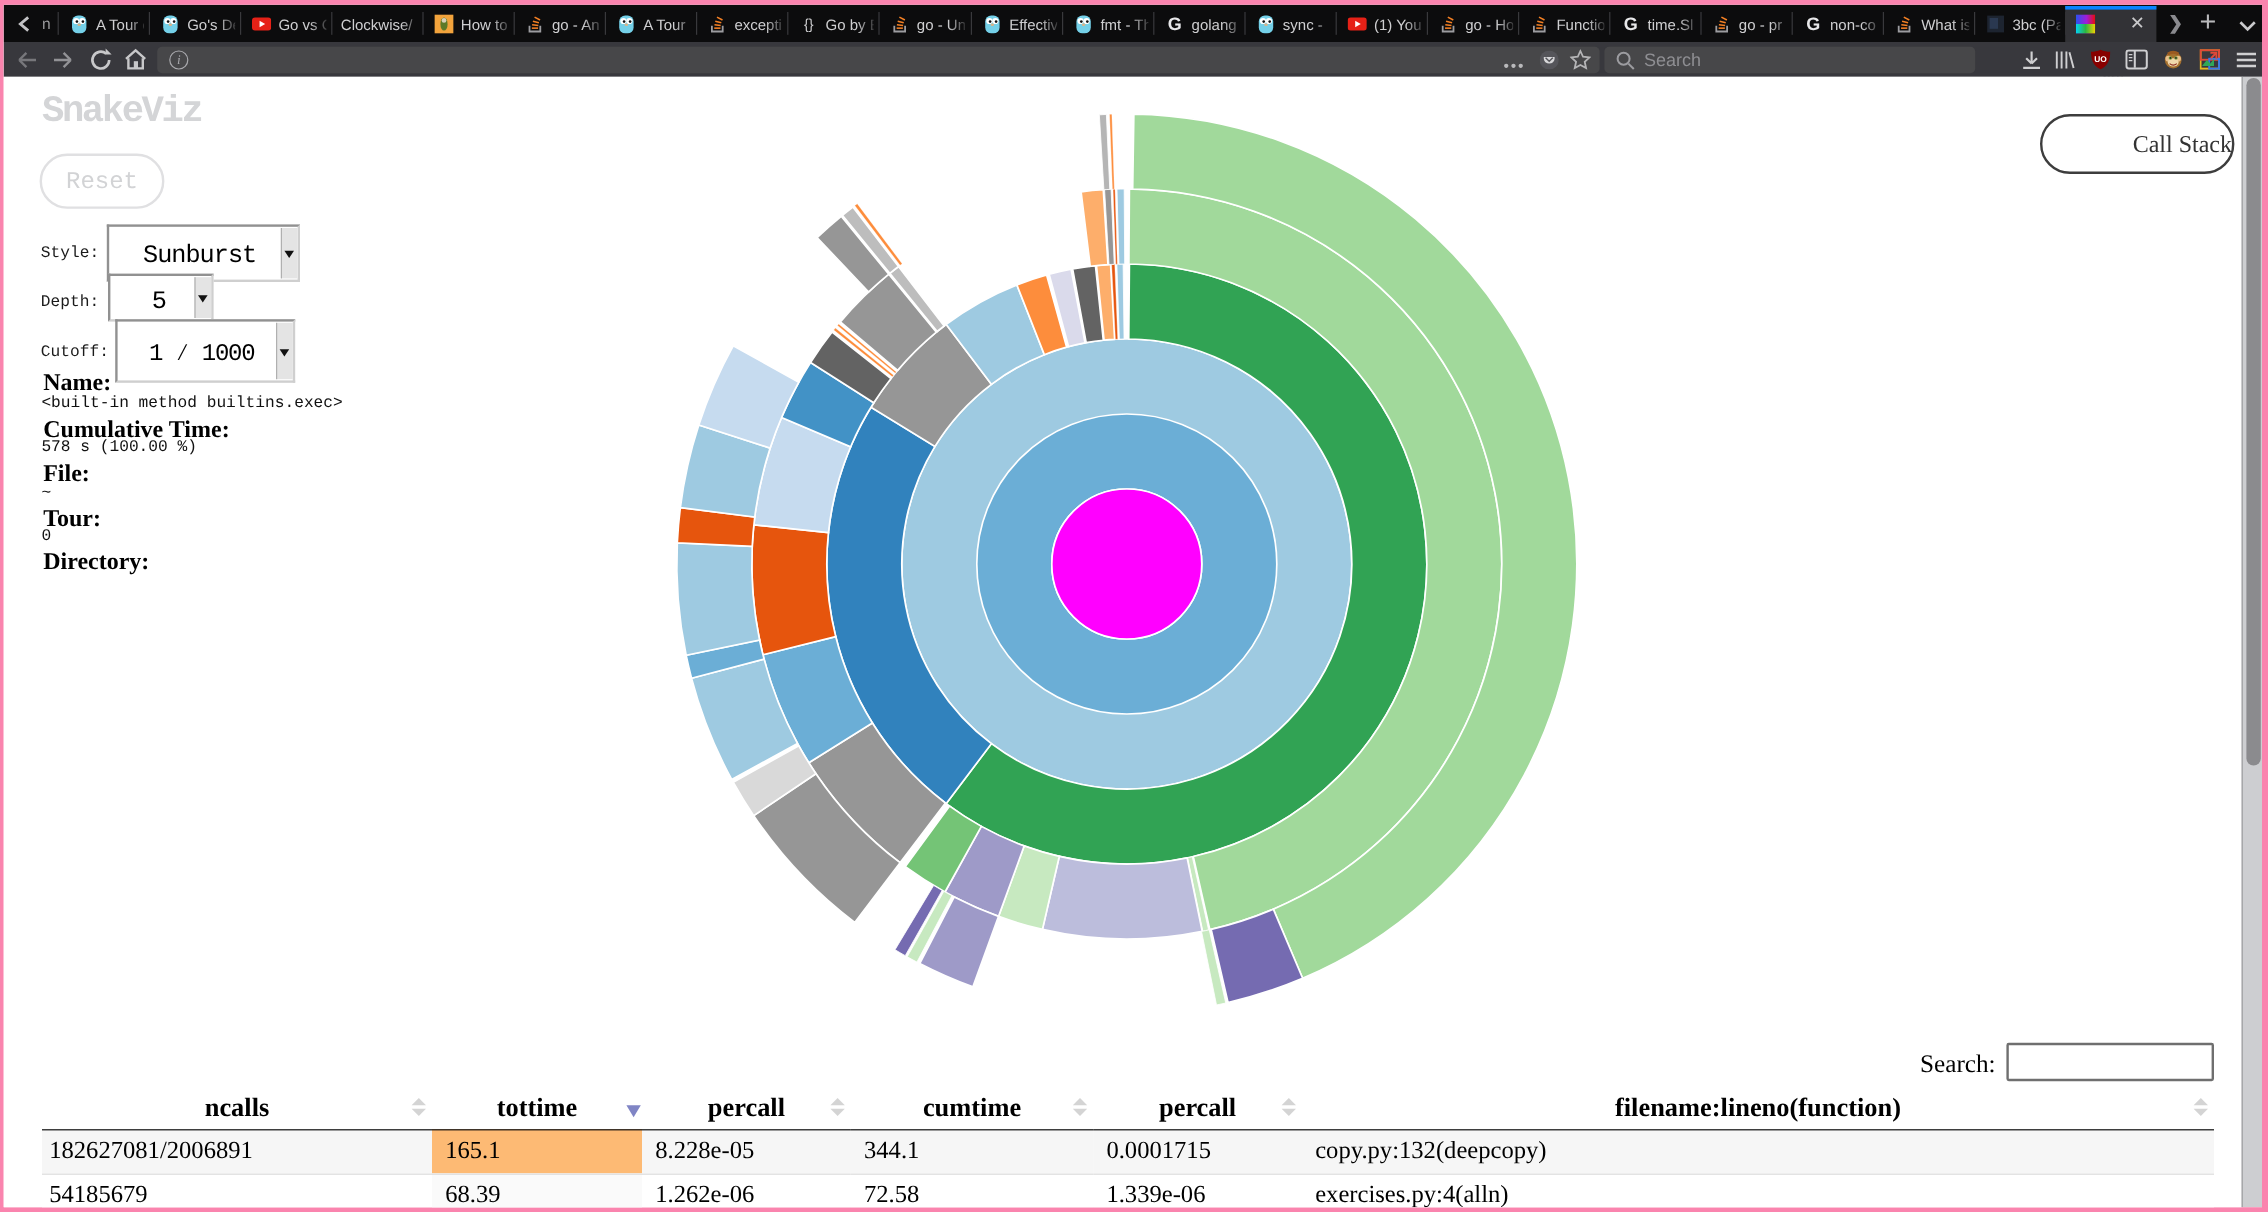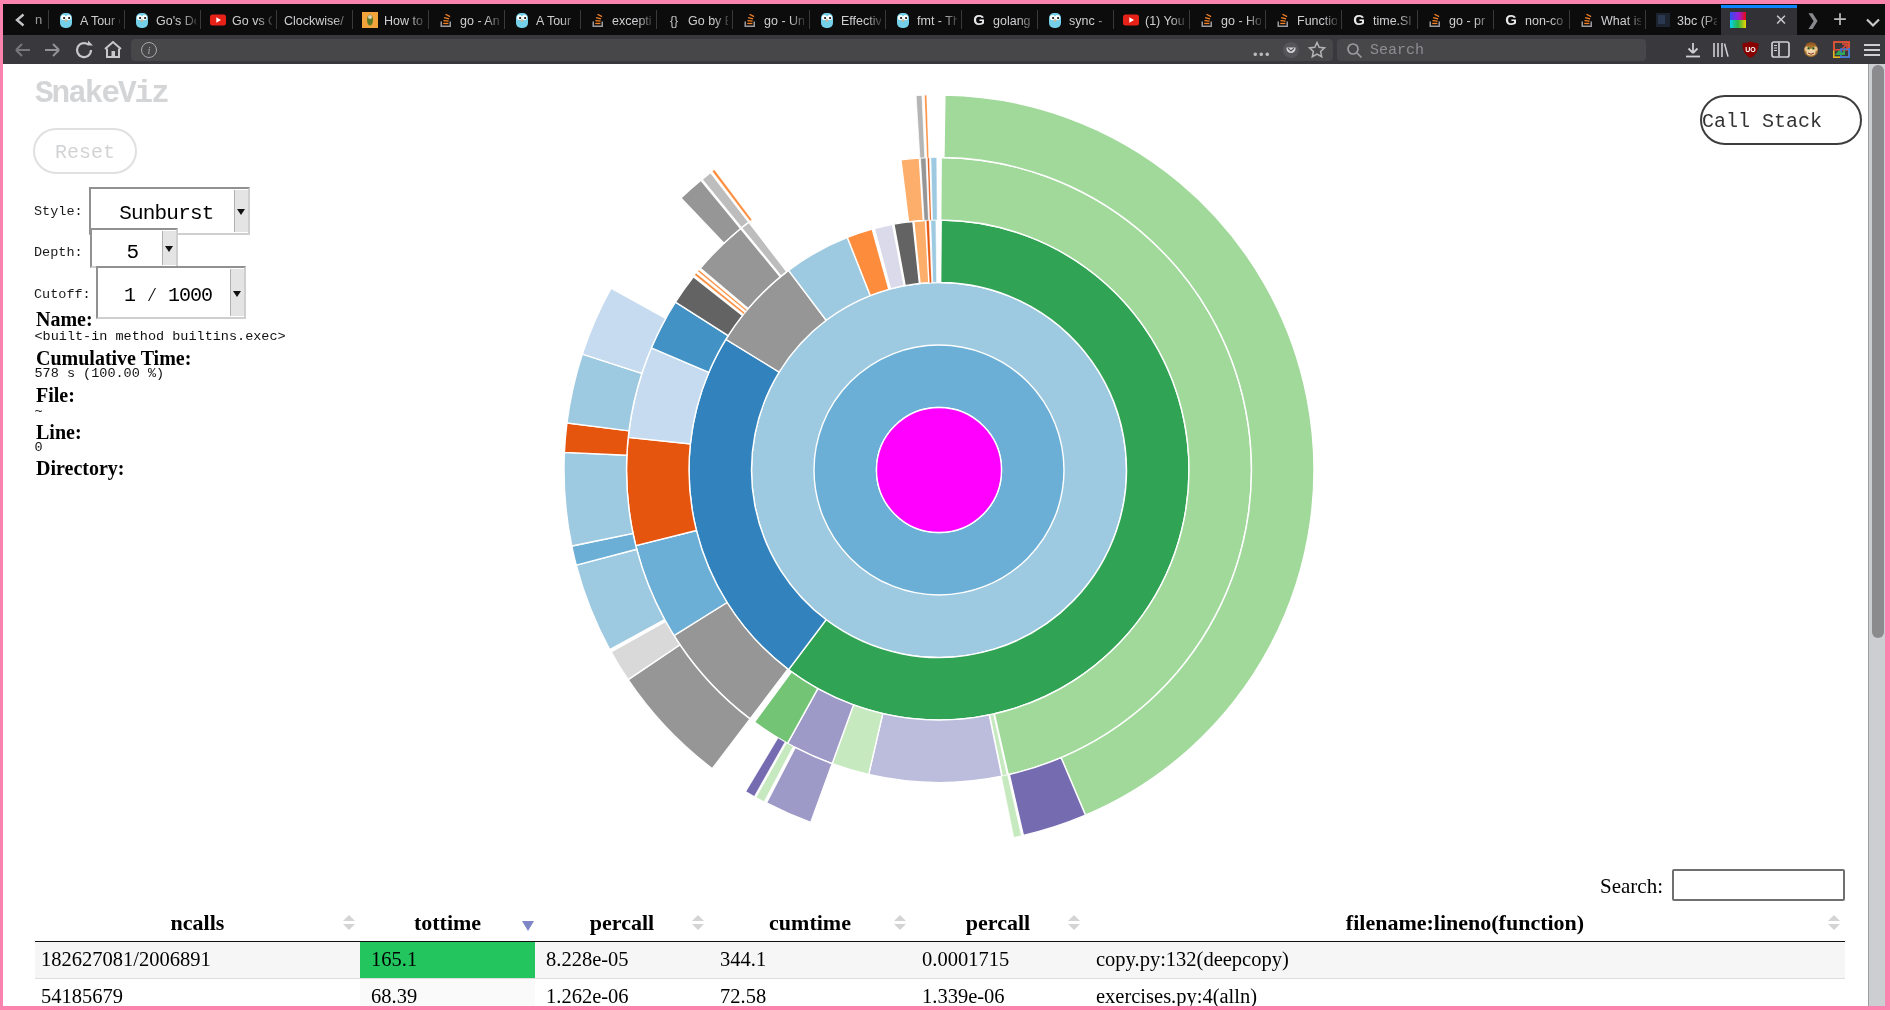--- a/index.html
+++ b/index.html
@@ -27,29 +27,29 @@
 #resetbtn { position:absolute; left:30px; top:64px; width:104px; height:46px; border:2px solid #e0e0e2; border-radius:24px; }
 #resetbtn span { position:absolute; left:0; width:100px; top:11px; text-align:center; font-family:"Liberation Mono",monospace; font-size:20px; color:#d2d3d5; }
 .ctl-label { position:absolute; font-family:"Liberation Mono",monospace; font-size:13.5px; color:#1a1a1a; }
 .sel { position:absolute; background:#fff; border:2px solid; border-color:#919191 #cfcfcf #cfcfcf #919191; }
 .sel .txt { position:absolute; font-family:"Liberation Mono",monospace; font-size:21px; letter-spacing:-0.8px; color:#000; width:96%; text-align:center; }
 .sel .strip { position:absolute; right:0px; top:1px; bottom:1px; width:14px; background:#e4e4e4; border-left:1px solid #b0b0b0; }
 .sel .tri { position:absolute; right:3px; width:0; height:0; border-left:4.5px solid transparent; border-right:4.5px solid transparent; border-top:6px solid #111; }
 .blabel { position:absolute; left:33px; font-family:"Liberation Serif",serif; font-weight:bold; font-size:20px; color:#000; }
 .mval { position:absolute; left:31.5px; font-family:"Liberation Mono",monospace; font-size:13.5px; color:#111; }
 #callstack { position:absolute; left:1697px; top:31px; width:162px; height:50px; border:2px solid #3d3d3d; border-radius:25px; }
-#callstack span { position:absolute; width:158px; top:13px; text-align:left; font-family:Liberation Mono, monospace; font-size:20px; color:#333; }
+#callstack span { position:absolute; width:158px; top:13px; text-align:right; font-family:Liberation Serif, serif; font-size:20px; color:#333; }
 
 #searchlab { position:absolute; left:1597px; top:810px; font-family:"Liberation Serif",serif; font-size:21px; color:#000; }
 #searchbox { position:absolute; left:1669px; top:805px; width:173px; height:32px; border:2px solid #6f6f6f; border-radius:2px; background:#fff; }
 table.dt { position:absolute; left:32px; top:841px; width:1810px; border-collapse:collapse; table-layout:fixed; font-family:"Liberation Serif",serif; }
 table.dt th { font-weight:bold; font-size:22px; text-align:center; padding:0; height:36px; vertical-align:middle; border-bottom:1.5px solid #111; position:relative; }
 table.dt td { font-size:20.5px; padding:0 0 0 11px; vertical-align:middle; }
 tr.r1 { background:#f6f6f6; height:37px; }
-tr.r1 td.s1 { background:#22c55e; }
+tr.r1 td.s1 { background:#fdba74; }
 tr.r2 { background:#fff; height:37px; border-top:1px solid #ddd; }
 tr.r2 td.s1 { background:#fafafa; }
 .sorticons { position:absolute; right:4px; top:10px; width:13px; height:15px; }
 .tri-up { position:absolute; top:0; left:0; width:0; height:0; border-left:6.5px solid transparent; border-right:6.5px solid transparent; border-bottom:6px solid #d4d4d4; }
 .tri-dn { position:absolute; bottom:0; left:0; width:0; height:0; border-left:6.5px solid transparent; border-right:6.5px solid transparent; border-top:6px solid #d4d4d4; }
 .tri-sorted { position:absolute; right:1px; top:16px; width:0; height:0; border-left:6.5px solid transparent; border-right:6.5px solid transparent; border-top:10px solid #8085c5; }
 </style>
 </head>
 <body>
 <div id="win">
@@ -343,21 +343,21 @@
         <div style="position:absolute;left:1122px;top:8px;color:#b9b9bb;font-size:13px;letter-spacing:1.5px;">•••</div>
         <div style="position:absolute;left:1152px;top:3px;width:16px;height:16px;"><svg width="16" height="16" viewBox="0 0 16 16">
             <circle cx="8" cy="8" r="8" fill="#55555a"></circle>
             <path d="M3.5,5.5H12.5V7A4.5,4 0 0 1 3.5,7Z" fill="#d6d6d8"></path>
             <path d="M5,6.2L8,9L11,6.2" stroke="#55555a" stroke-width="1.2" fill="none"></path>
           </svg></div>
         <div style="position:absolute;left:1177px;top:2px;width:18px;height:18px;"><svg width="18" height="18" viewBox="0 0 18 18">
             <path d="M9,1.5L11.2,6.3L16.5,6.9L12.6,10.5L13.7,15.7L9,13.1L4.3,15.7L5.4,10.5L1.5,6.9L6.8,6.3Z" fill="none" stroke="#b4b4b6" stroke-width="1.5"></path>
           </svg></div>
       </div>
-      <div class="urlbox" style="left:1334px;width:309px;font-family:Liberation Mono, monospace;">
+      <div class="urlbox" style="left:1334px;width:309px;">
         <svg style="position:absolute;left:9px;top:3px;" width="17" height="17" viewBox="0 0 17 17">
           <circle cx="7" cy="7" r="5" stroke="#9c9ca0" stroke-width="1.7" fill="none"></circle>
           <path d="M11,11L15.5,15.5" stroke="#9c9ca0" stroke-width="1.7"></path>
         </svg>
         <div style="position:absolute;left:33px;top:3px;font-size:15px;color:#8e8e92;">Search</div>
       </div>
       <div style="position:absolute;left:1681px;top:6px;width:18px;height:18px;"><svg width="18" height="18" viewBox="0 0 18 18">
           <path d="M9,2V12M9,12L4.5,7.5M9,12L13.5,7.5" stroke="#cfcfd1" stroke-width="1.8" fill="none"></path>
           <path d="M2,15.5H16" stroke="#cfcfd1" stroke-width="1.8"></path>
         </svg></div>
@@ -419,21 +419,21 @@
       <div class="txt" style="top:16px; font-size:20px; letter-spacing:-1px;">1 ⁄ 1000</div>
         <div class="strip"></div>
         <div class="tri" style="top:23px;"></div>
     </div>
     <div class="blabel" style="top:244px;">Name:</div>
     <div class="mval" style="top:265px;text-align:right;">&lt;built-in method builtins.exec&gt;</div>
     <div class="blabel" style="top:283px;">Cumulative Time:</div>
     <div class="mval" style="top:302px;">578 s (100.00 %)</div>
     <div class="blabel" style="top:320px;">File:</div>
     <div class="mval" style="top:340px;">~</div>
-    <div class="blabel" style="top:357px;">Line:</div>
+    <div class="blabel" style="top:357px;">Tour:</div>
     <div class="mval" style="top:376px;">0</div>
     <div class="blabel" style="top:393px;">Directory:</div>
     <div id="callstack">
         <span>Call Stack</span>
       </div>
     <div id="chartbox" style="position:absolute; left:536px; top:6px; width:800px; height:800px;"><svg width="800" height="800" viewBox="0 0 800 800">
           <circle cx="400" cy="400" r="156.25" fill="none" stroke="#9ecae1" stroke-width="61.1"></circle>
           <circle cx="400" cy="400" r="93.75" fill="none" stroke="#6baed6" stroke-width="61.1"></circle>
           <path d="M402.18,150.01A250.0,250.0 0 1 1 249.55,599.66L287.16,549.74A187.5,187.5 0 1 0 401.64,212.51Z" fill="#31a354" stroke="#fff" stroke-width="1.4"></path>
           <path d="M249.55,599.66A250.0,250.0 0 0 1 186.84,269.38L240.13,302.03A187.5,187.5 0 0 0 287.16,549.74Z" fill="#3182bd" stroke="#fff" stroke-width="1.4"></path>

